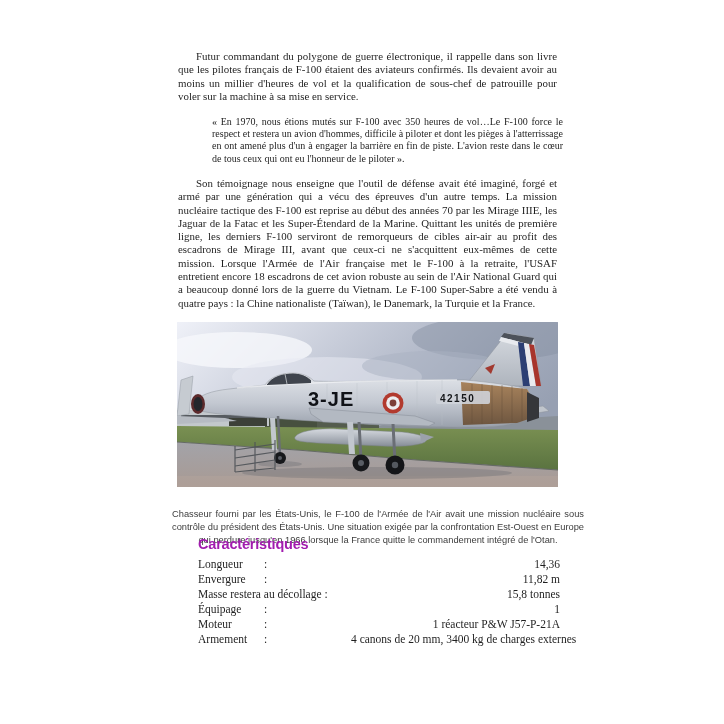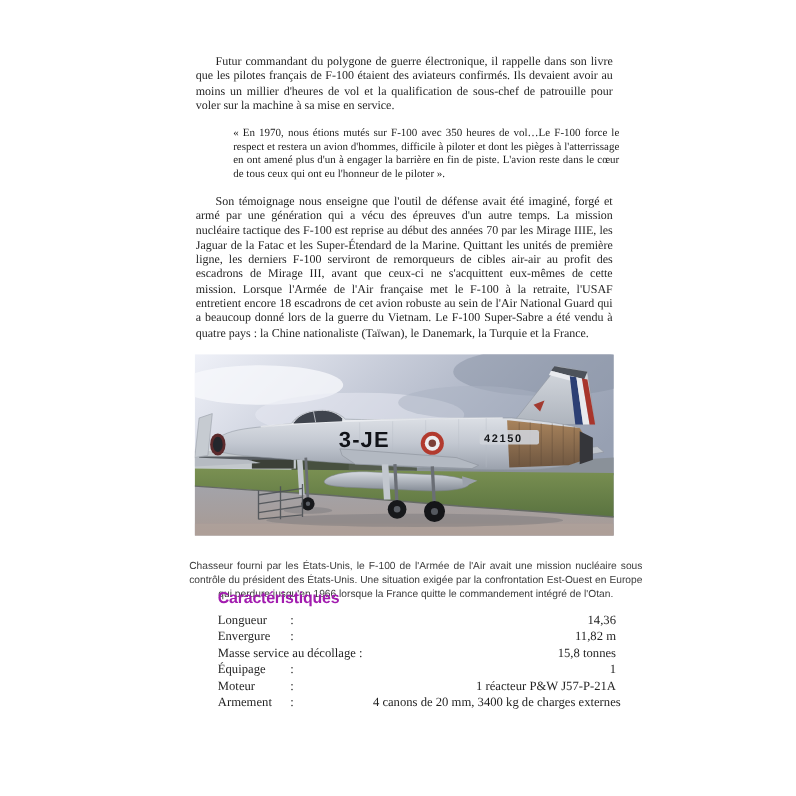--- a/index.html
+++ b/index.html
@@ -28,21 +28,21 @@
   }
   .specs-heading {
     position:absolute; left:198px; top:536px; margin:0;
     font-family:"Liberation Sans", sans-serif; font-size:14.5px; font-weight:bold;
     letter-spacing:-0.2px; color:#a21caf;
   }
   .specs {
     position:absolute; left:198px; top:557px; width:362px;
     font-size:11.5px; line-height:15.1px;
   }
-  .spec-row { display:grid; grid-template-columns:141px 1fr; }
+  .spec-row { display:grid; grid-template-columns:141px 1fr;gap:12px; }
   .spec-key { white-space:nowrap; overflow:visible; }
   .spec-label { display:inline-block; min-width:63px; }
   .spec-value { white-space:nowrap;text-align:right; }
   .page-number {
     position:absolute; left:178px; top:670px; width:384px;
     text-align:right; font-size:11.5px; color:#2a2a2a;
   }
 </style>
 </head>
 <body>
@@ -201,21 +201,21 @@
   <div class="specs">
     <div class="spec-row">
       <span class="spec-key"><span class="spec-label">Longueur</span> <span class="spec-colon">:</span></span>
       <span class="spec-value">14,36</span>
     </div>
     <div class="spec-row">
       <span class="spec-key"><span class="spec-label">Envergure</span> <span class="spec-colon">:</span></span>
       <span class="spec-value">11,82 m</span>
     </div>
     <div class="spec-row">
-      <span class="spec-key"><span class="spec-label">Masse service au décollage</span> <span class="spec-colon">:</span></span>
+      <span class="spec-key"><span class="spec-label">Masse restera au décollage</span> <span class="spec-colon">:</span></span>
       <span class="spec-value">15,8 tonnes</span>
     </div>
     <div class="spec-row">
       <span class="spec-key"><span class="spec-label">Équipage</span> <span class="spec-colon">:</span></span>
       <span class="spec-value">1</span>
     </div>
     <div class="spec-row">
       <span class="spec-key"><span class="spec-label">Moteur</span> <span class="spec-colon">:</span></span>
       <span class="spec-value">1 réacteur P&amp;W J57-P-21A</span>
     </div>

